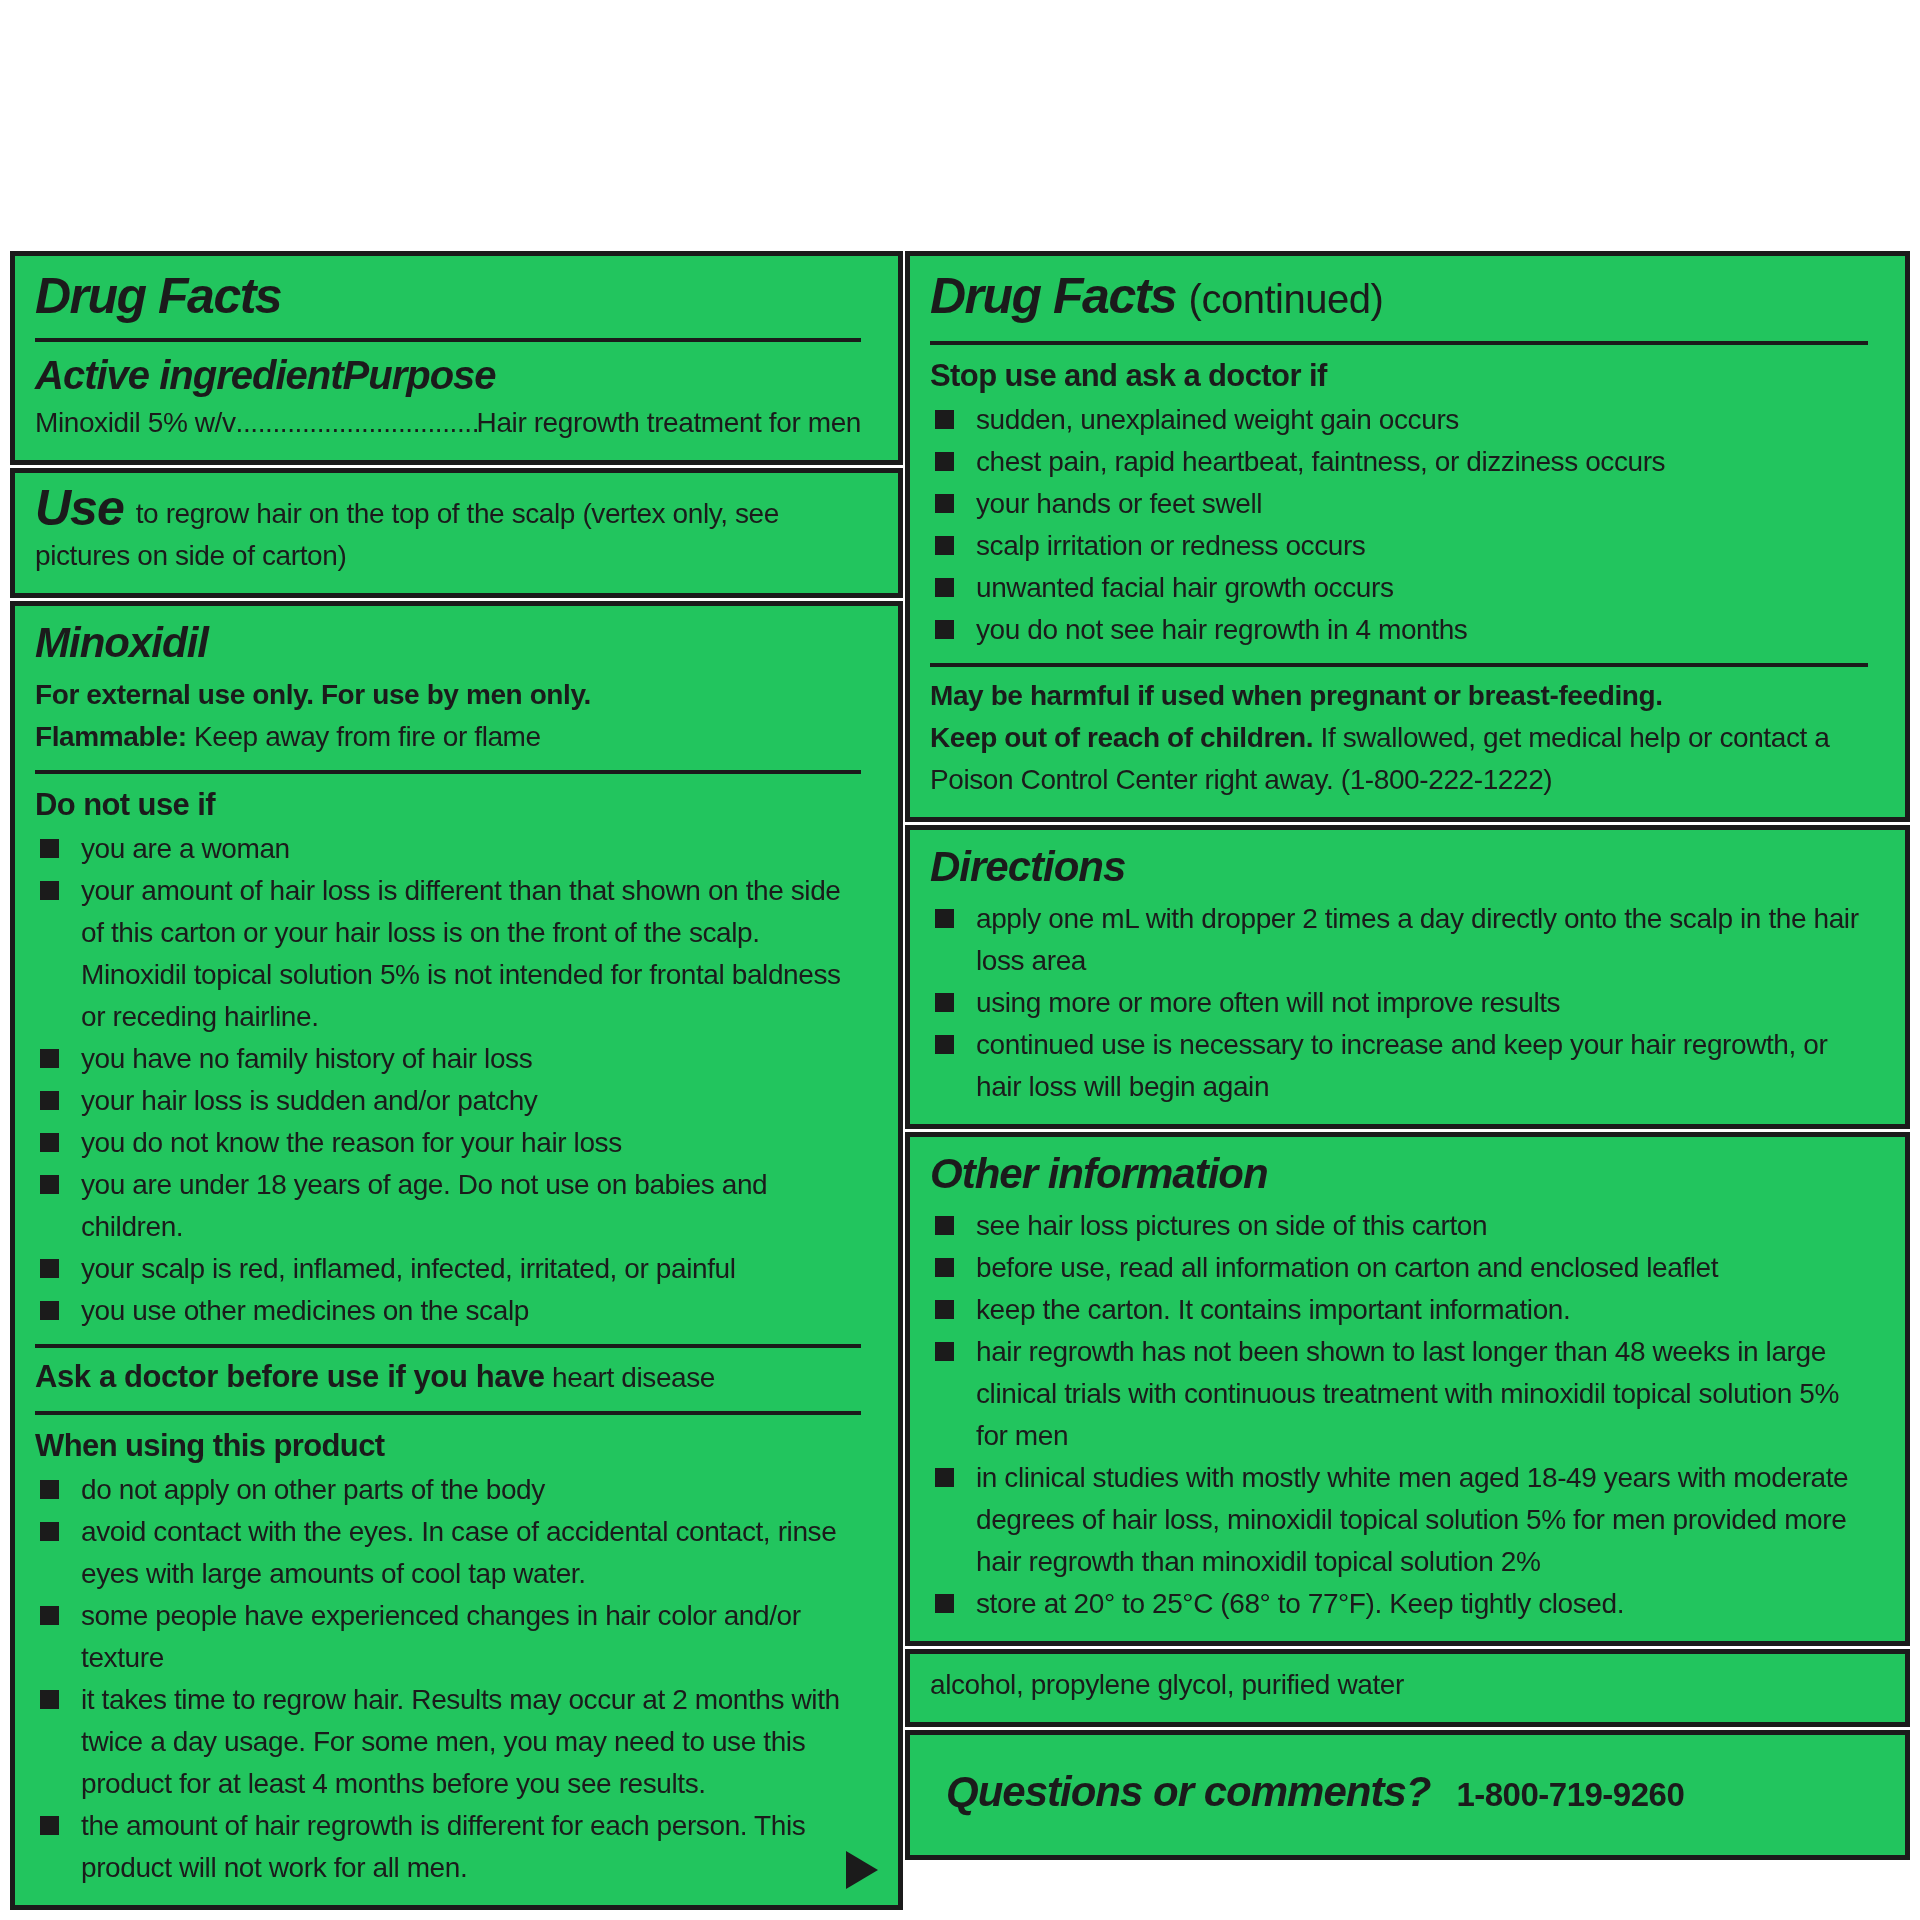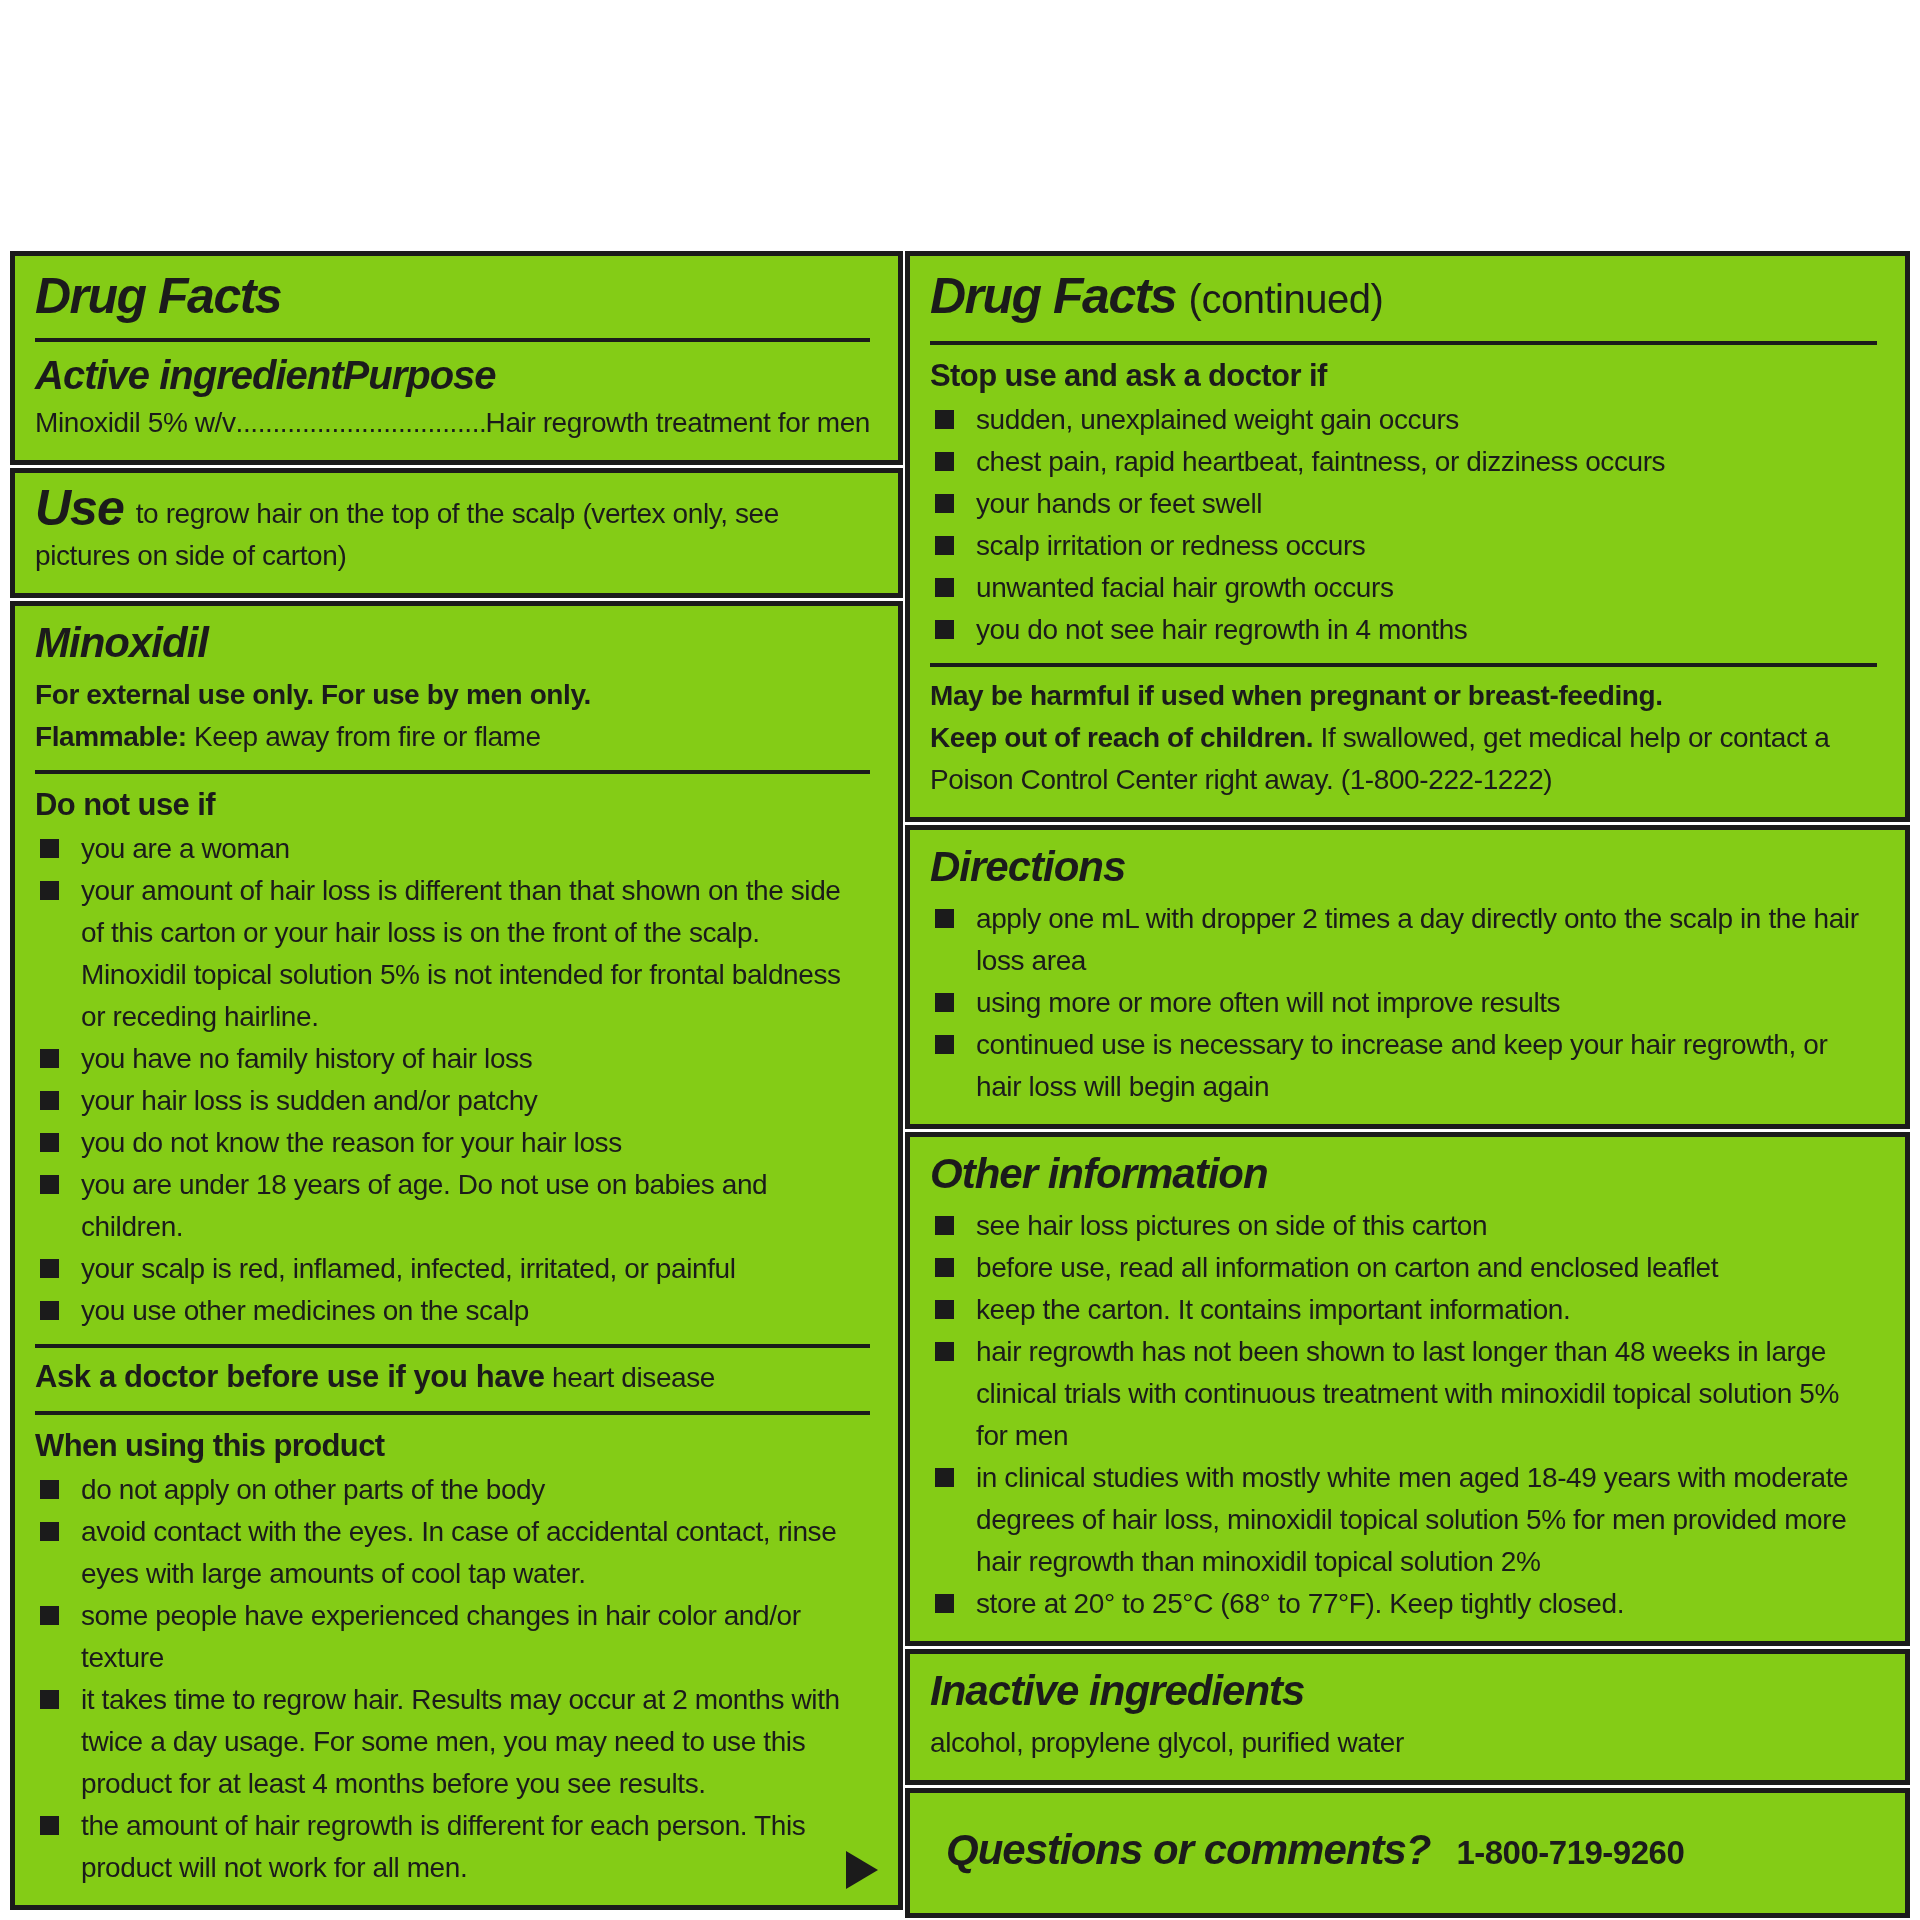--- a/index.html
+++ b/index.html
@@ -5,21 +5,21 @@
   html,body{margin:0;padding:0;}
   body{
     width:1920px;height:1920px;background:#ffffff;position:relative;overflow:hidden;
     font-family:"Liberation Sans", sans-serif;color:#1b1b1b;
     -webkit-font-smoothing:antialiased;
   }
   .label{position:absolute;top:251px;left:10px;width:1900px;display:flex;gap:2px;}
   .col{display:flex;flex-direction:column;gap:3px;}
   .col-left{width:893px;flex:0 0 893px;}
   .col-right{width:1005px;flex:0 0 1005px;}
-  .box{border:5px solid #1b1b1b;background:#84cc16;padding:10px 28px 16px 20px;position:relative;}
+  .box{border:5px solid #1b1b1b;background:#22c55e;padding:10px 37px 16px 20px;position:relative;}
   .rule{height:4px;background:#1b1b1b;margin:12px 0 8px 0;}
   h1,h2,h3,p,ul{margin:0;padding:0;}
   .title{font-size:50px;line-height:60px;font-style:italic;font-weight:bold;letter-spacing:-1.5px;}
   .cont{font-size:40px;font-style:normal;font-weight:normal;letter-spacing:-0.5px;}
   h2.sec{font-size:42px;line-height:54px;font-style:italic;font-weight:bold;letter-spacing:-1px;margin:0 0 4px 0;}
   h3.sub{font-size:31px;line-height:46px;font-weight:bold;letter-spacing:-0.6px;}
   p.body, li, .body{font-size:28px;line-height:42px;letter-spacing:-0.4px;}
   .b{font-weight:bold;}
   .heads-row{display:flex;align-items:baseline;margin-top:2px;}
   .heads-row h2{font-size:40px;line-height:50px;font-style:italic;font-weight:bold;letter-spacing:-1px;}
@@ -129,21 +129,20 @@
         <li>see hair loss pictures on side of this carton</li>
         <li>before use, read all information on carton and enclosed leaflet</li>
         <li>keep the carton. It contains important information.</li>
         <li>hair regrowth has not been shown to last longer than 48 weeks in large clinical trials with continuous treatment with minoxidil topical solution 5% for men</li>
         <li>in clinical studies with mostly white men aged 18-49 years with moderate degrees of hair loss, minoxidil topical solution 5% for men provided more hair regrowth than minoxidil topical solution 2%</li>
         <li>store at 20° to 25°C (68° to 77°F). Keep tightly closed.</li>
       </ul>
     </section>
 
     <section class="box">
-      <h2 class="sec">Inactive ingredients</h2>
       <p class="body">alcohol, propylene glycol, purified water</p>
     </section>
 
     <section class="box q-row">
       <h2 class="sec" style="margin:16px;">Questions or comments?</h2>
       <span class="phone">1-800-719-9260</span>
     </section>
 
   </div>
 </div>

